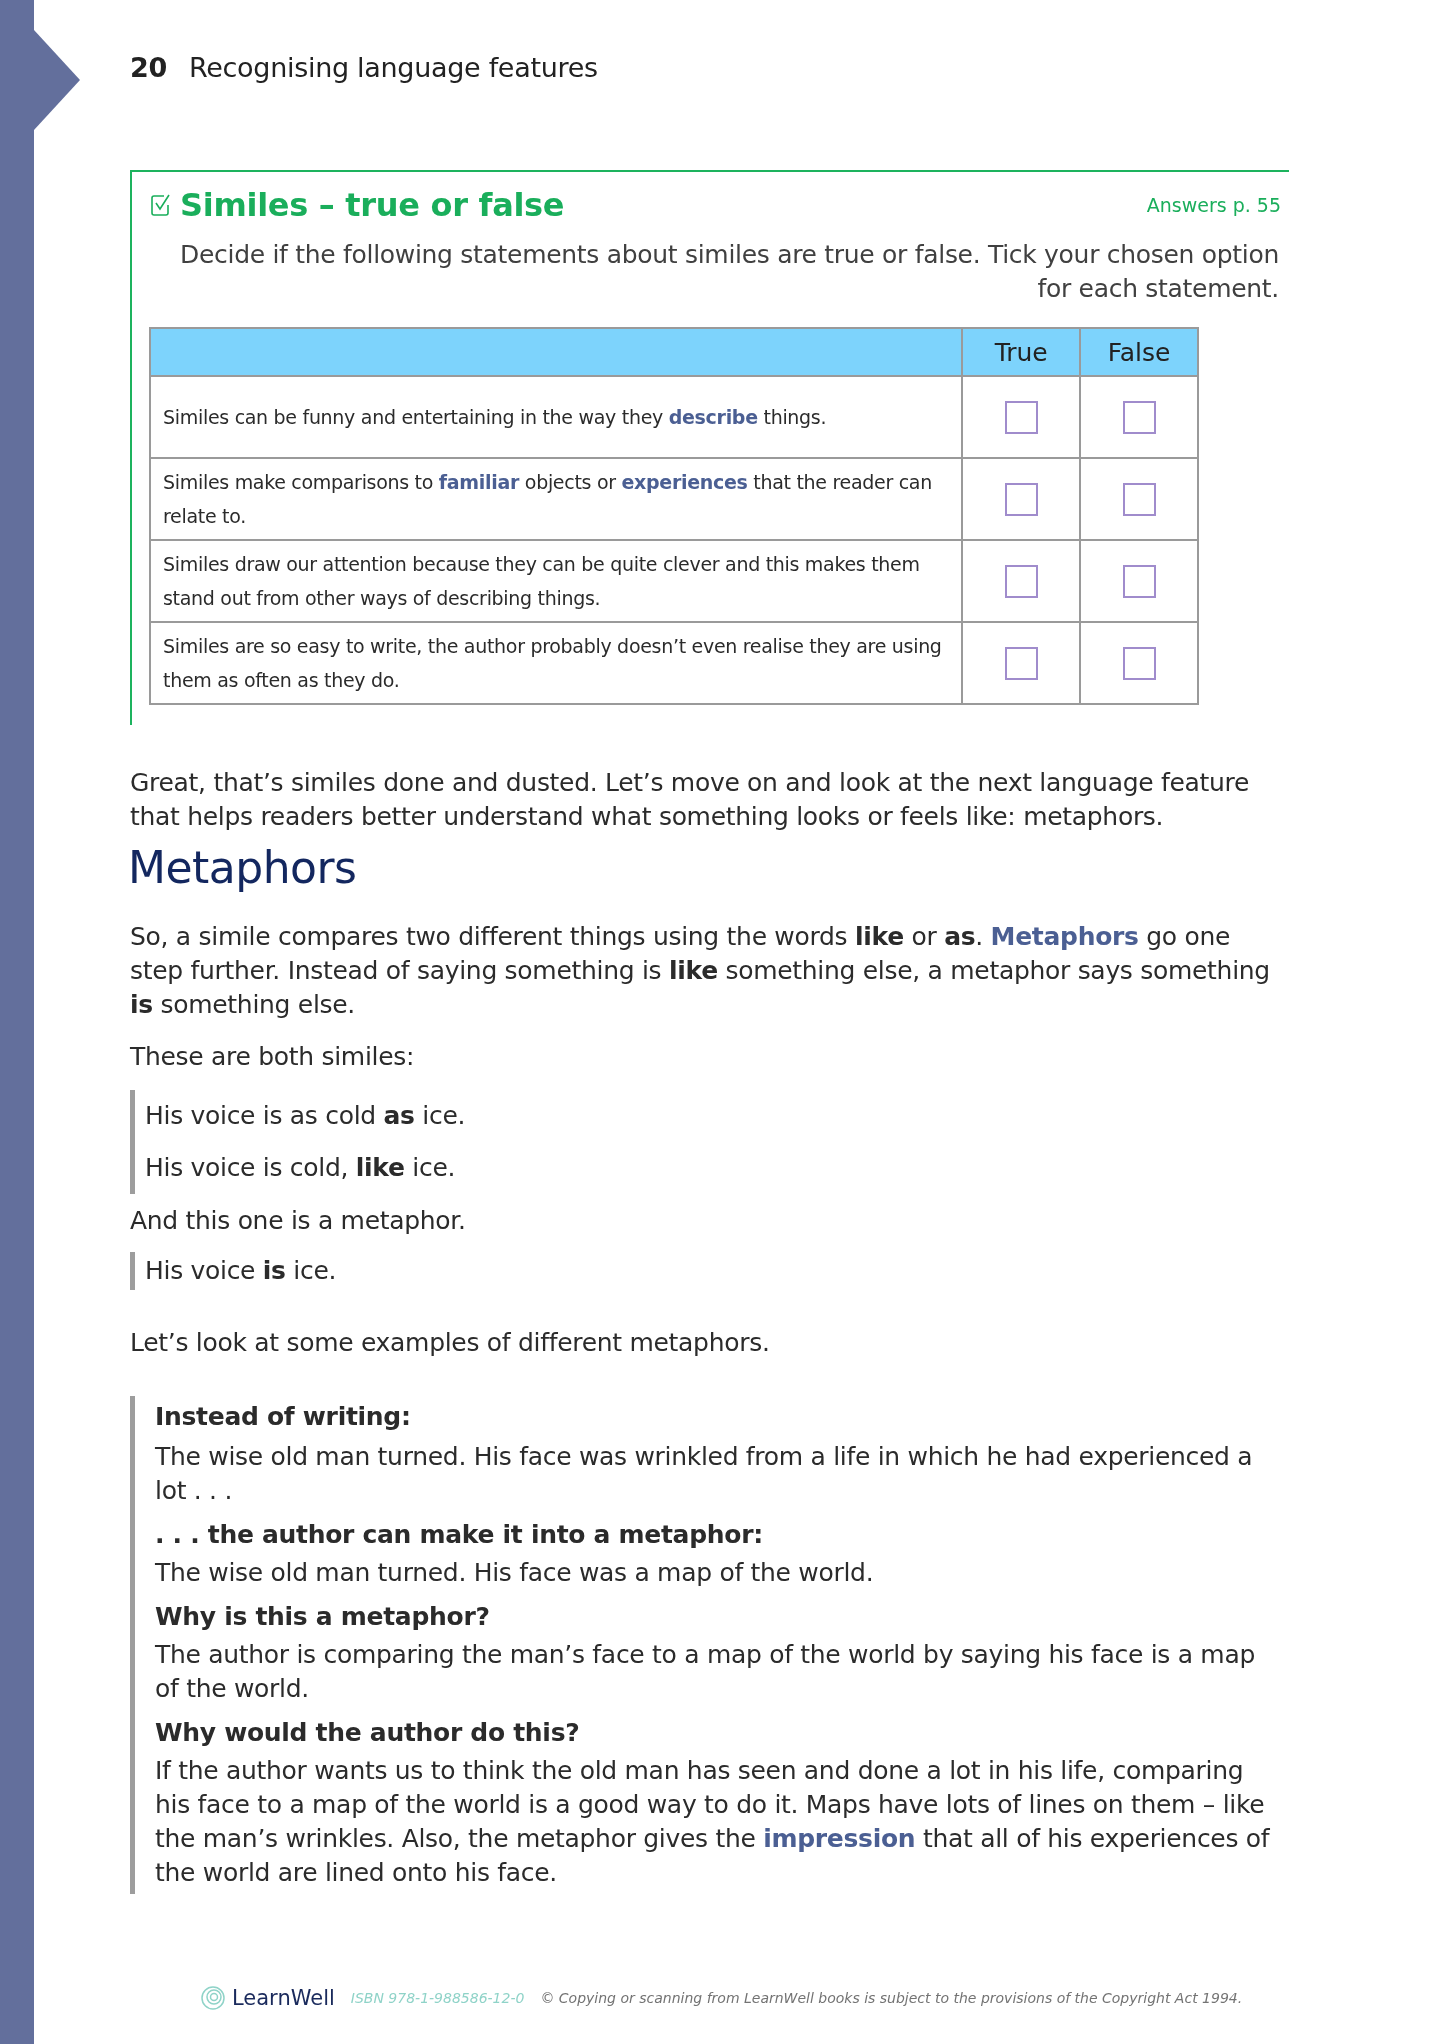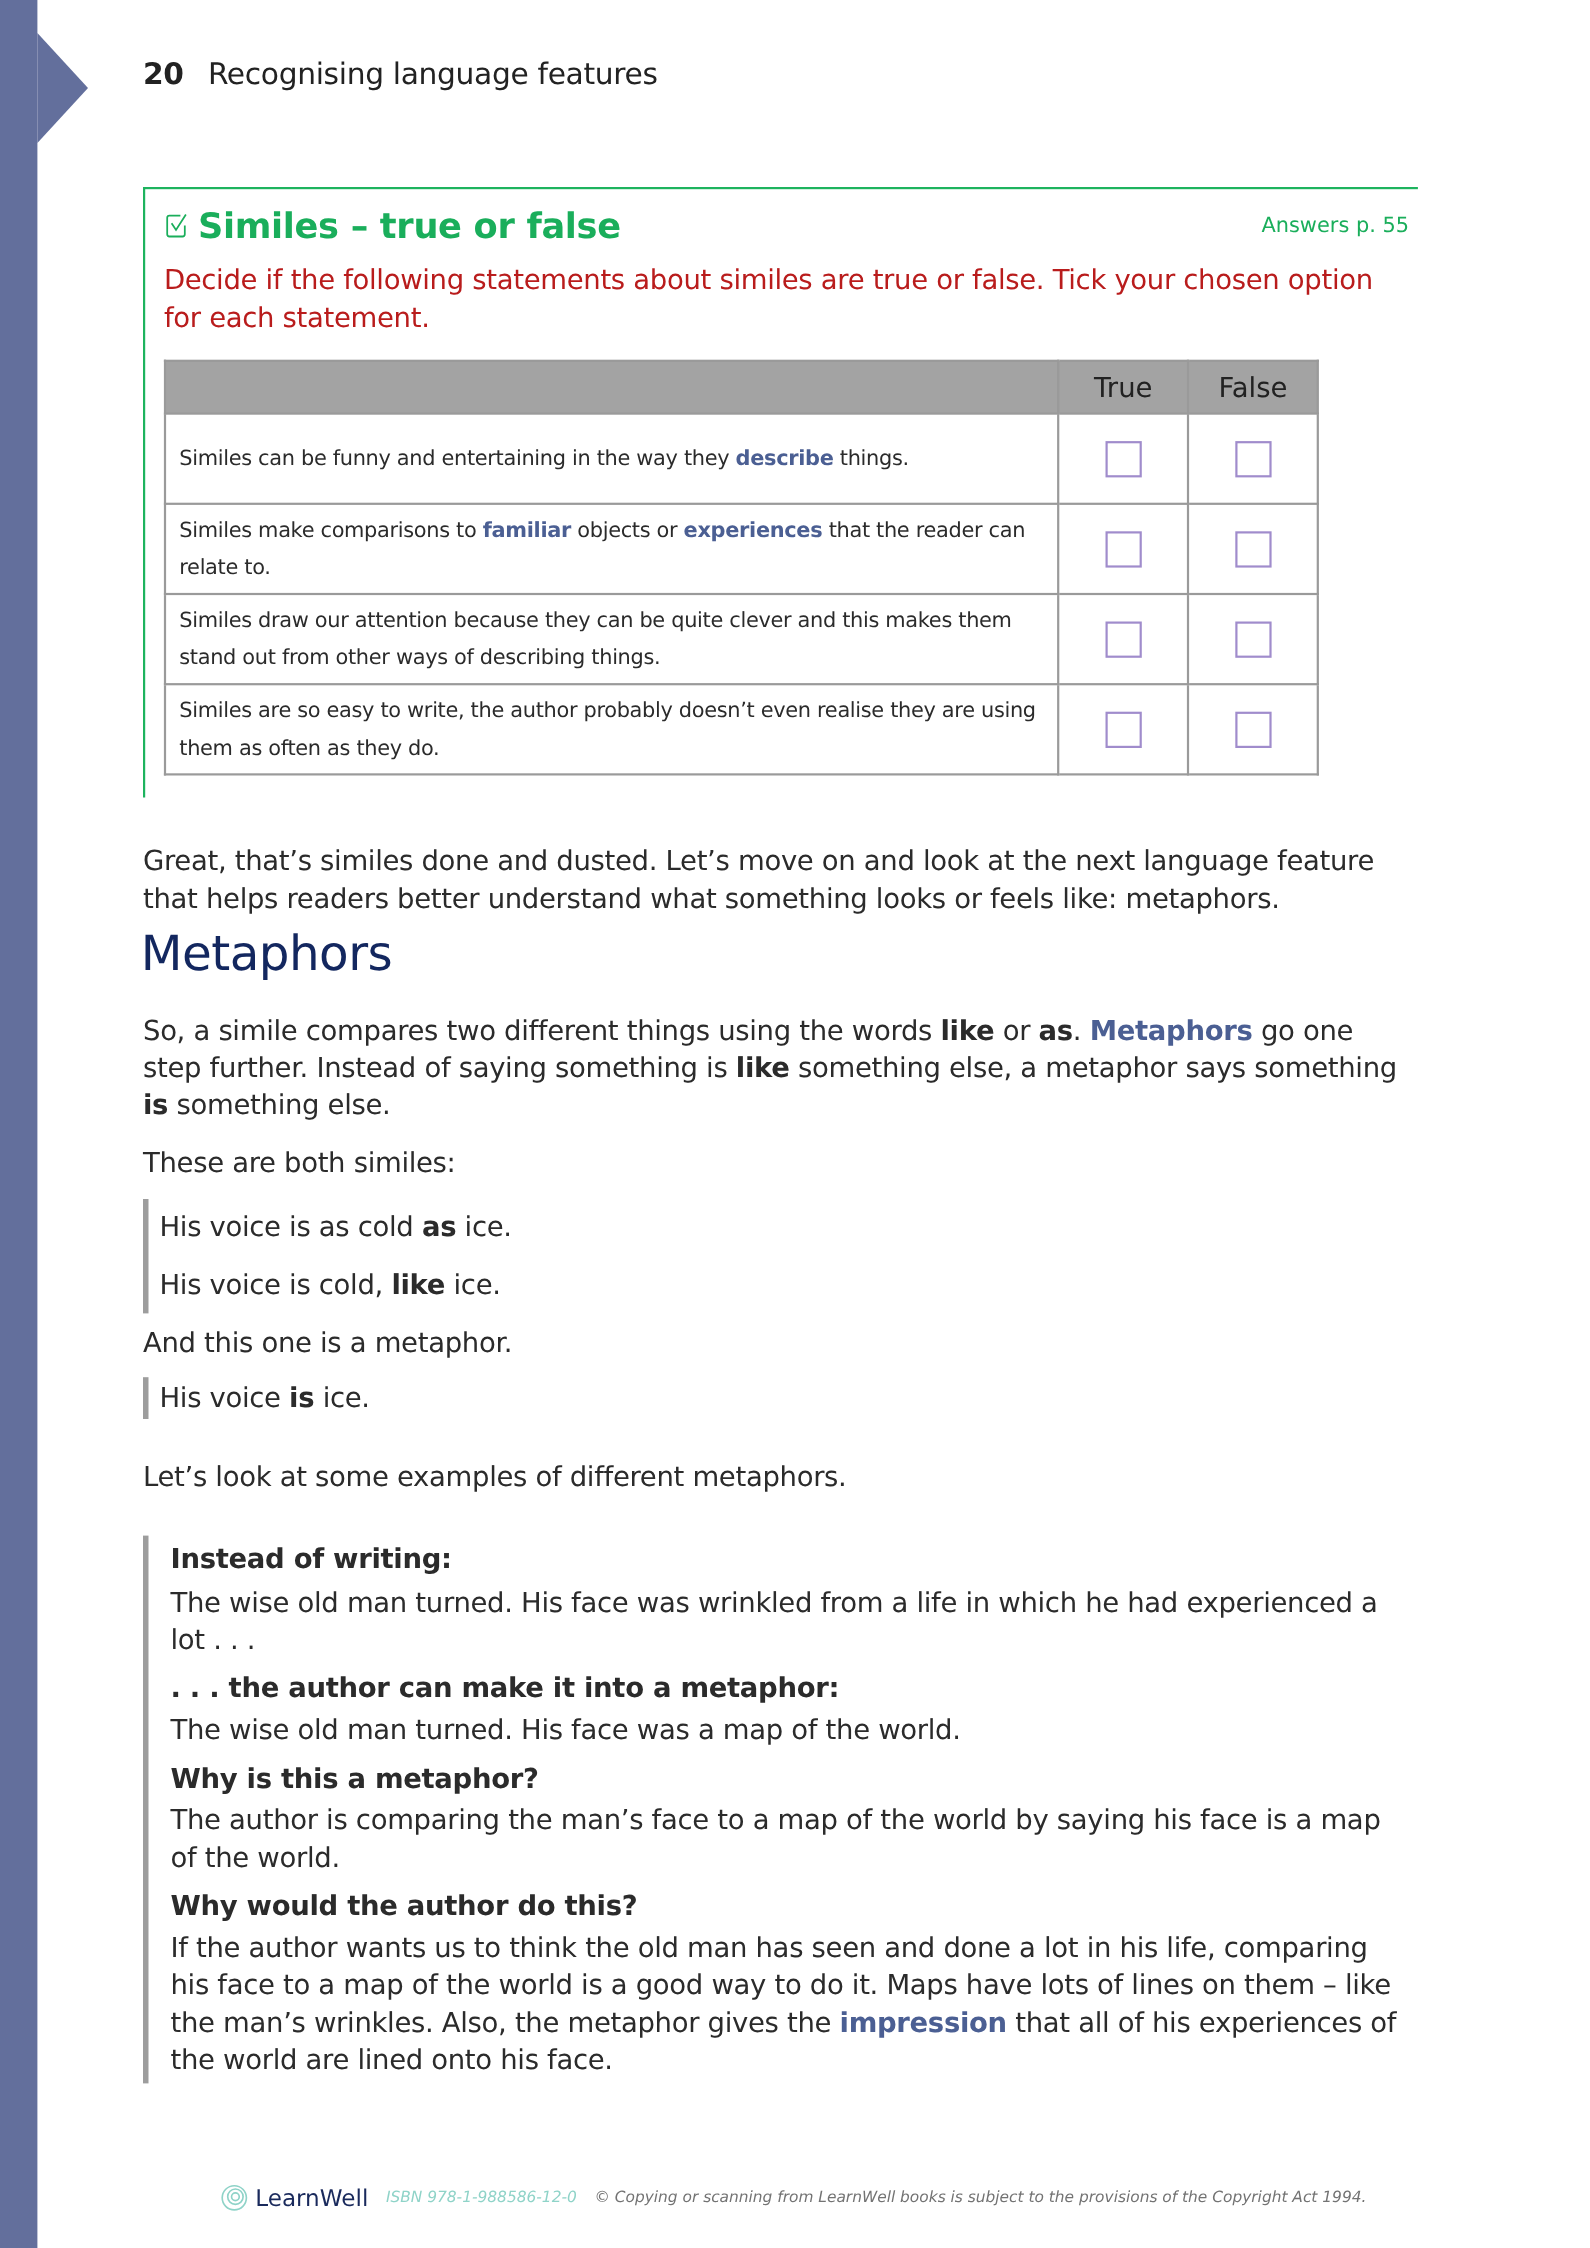--- a/index.html
+++ b/index.html
@@ -14,25 +14,25 @@
     border-top: 50px solid transparent; border-bottom: 50px solid transparent;
     border-left: 46px solid #636f9c; }
   .page-header { position: absolute; left: 130px; top: 52px; font-size: 27px; color: #222; letter-spacing: -0.3px; }
   .page-header .pnum { font-weight: bold; margin-right: 22px; }
 
   .activity { position: absolute; left: 130px; top: 170px; width: 1157px; height: 553px;
     border-top: 2px solid #1db35e; border-left: 2px solid #1db35e; }
   .act-title { position: absolute; left: 18px; top: 14px; font-size: 32px; font-weight: bold; color: #1aae5b; display: flex; align-items: center; letter-spacing: -0.3px; }
   .act-title svg { margin-right: 8px; }
   .answers { position: absolute; right: 8px; top: 22px; font-size: 19px; color: #1aae5b; }
-  .act-instr { position: absolute; left: 17px; top: 66px; width: 1130px; font-size: 25px; line-height: 34px; color: #b91c1c; letter-spacing: -0.3px; }
+  .act-instr { position: absolute; left: 17px; top: 66px; width: 1130px; font-size: 25px; line-height: 34px; color: #404040; letter-spacing: -0.3px; text-align: right; }
 
   table.tf { position: absolute; left: 17px; top: 155px; border-collapse: collapse; width: 1050px; }
   table.tf th, table.tf td { border: 2px solid #9a9a9a; }
-  table.tf th { background: #a3a3a3; height: 44px; font-weight: normal; font-size: 25px; color: #222; }
+  table.tf th { background: #7dd3fc; height: 44px; font-weight: normal; font-size: 25px; color: #222; }
   table.tf td.stmt { width: 788px; padding: 4px 12px; font-size: 19px; line-height: 34px; height: 72px; color: #2b2b2b; letter-spacing: -0.3px; }
   table.tf td.chk { width: 114px; text-align: center; }
   .cbox { display: inline-block; width: 33px; height: 33px; border: 2px solid #a08ccc; box-sizing: border-box; cursor: pointer; vertical-align: middle; }
   .hl { color: #4b5f93; font-weight: bold; }
 
   .para { position: absolute; left: 130px; width: 1150px; font-size: 25px; line-height: 34px; color: #2b2b2b; letter-spacing: -0.3px; }
   .h2 { position: absolute; left: 128px; top: 842px; font-size: 44px; color: #13275f; font-weight: normal; letter-spacing: -0.5px; }
 
   .quote { position: absolute; left: 130px; border-left: 5px solid #9d9d9d; padding-left: 10px; font-size: 25px; color: #2b2b2b; letter-spacing: -0.3px; }
   .quote .qline { height: 52px; line-height: 52px; }

